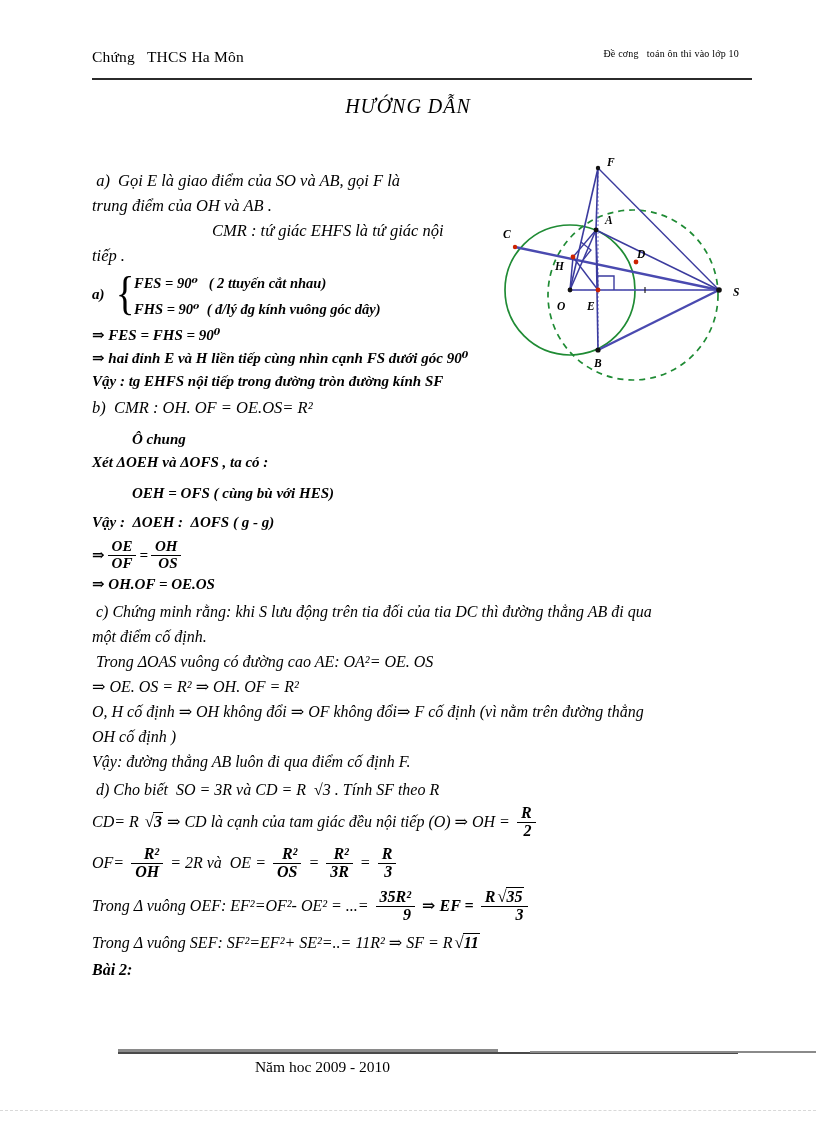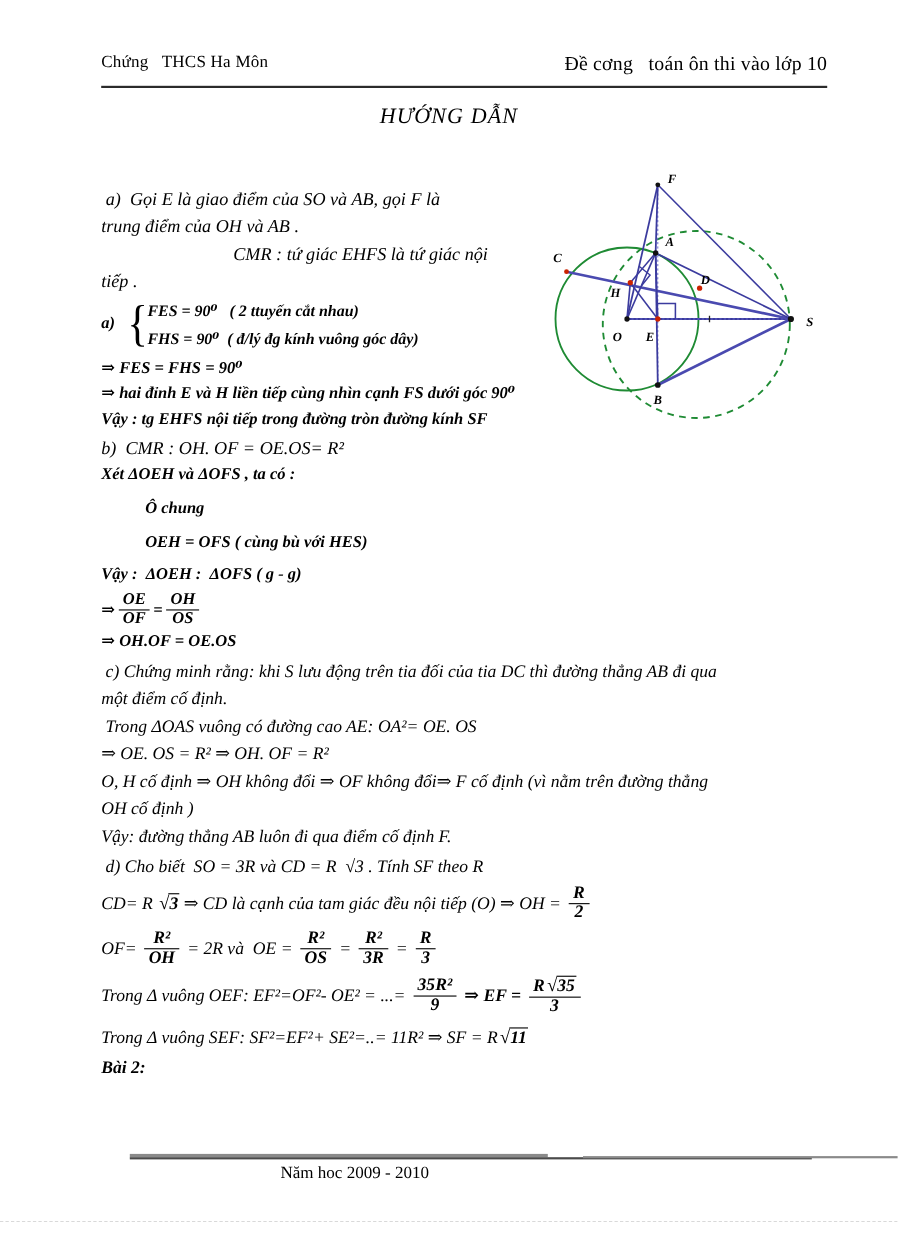--- a/index.html
+++ b/index.html
@@ -15,22 +15,22 @@
 
   
   .header{
     position:absolute;left:92px;top:48px;width:660px;height:34px;
   }
   .hdr-left{
     position:absolute;left:0;top:0;
     font-size:15.5px;letter-spacing:.2px;white-space:pre;
   }
   .hdr-right{
-    position:absolute;right:0;top:0;
-    font-size:18px;letter-spacing:.2px;white-space:pre;
+    position:absolute;right:13px;top:0;
+    font-size:10px;letter-spacing:.2px;white-space:pre;
   }
   .hdr-rule{
     position:absolute;left:92px;top:78px;width:660px;height:0;
     border-top:2.2px solid #2b2b2b;
   }
 
   
   .doc-title{
     position:absolute;left:0;top:95px;width:816px;
     text-align:center;
@@ -50,21 +50,21 @@
   .bold{
     font-weight:bold;font-style:italic;
     font-size:15px;line-height:23px;white-space:pre;
   }
   .indent2{padding-left:40px;}
   .indent3{padding-left:120px;}
 
   
   .frac{
     display:inline-block;vertical-align:middle;
-    text-align:center;line-height:1.05;
+    text-align:right;line-height:1.05;
     margin:0 3px;position:relative;top:-1px;
   }
   .frac .num{display:block;padding:0 4px;border-bottom:1.6px solid #000;}
   .frac .den{display:block;padding:0 4px;}
 
   
   .sqrt{display:inline-block;position:relative;padding-left:2px;}
   .sqrt>.rad{font-size:1.05em;}
   .sqrt>.val{border-top:1.4px solid #000;padding:0 1px 0 1px;margin-left:-1px;}
 
@@ -205,22 +205,22 @@
         <div>FES = 90⁰   ( 2 ttuyến cắt nhau)</div>
         <div>FHS = 90⁰  ( đ/lý đg kính vuông góc dây)</div>
       </div>
     </div>
 
     <div class="bold">⇒ FES = FHS = 90⁰</div>
     <div class="bold">⇒ hai đỉnh E và H liền tiếp cùng nhìn cạnh FS dưới góc 90⁰</div>
     <div class="bold">Vậy : tg EHFS nội tiếp trong đường tròn đường kính SF</div>
 
     <div class="ln" style="margin-top:2px">b)  CMR : OH. OF = OE.OS= R²</div>
+    <div class="bold indent2" style="margin-top:8px">Ô chung</div>
     <div class="bold">Xét ΔOEH và ΔOFS , ta có :</div>
-    <div class="bold indent2" style="margin-top:8px">Ô chung</div>
     <div class="bold indent2" style="margin-top:8px">OEH = OFS ( cùng bù với HES)</div>
     <div class="bold" style="margin-top:6px">Vậy :  ΔOEH :  ΔOFS ( g - g)</div>
 
     <div class="bold" style="margin-top:4px;line-height:34px"><span>⇒</span><span class="frac"><span class="num">OE</span><span class="den">OF</span></span><span>=</span><span class="frac"><span class="num">OH</span><span class="den">OS</span></span></div>
 
     <div class="bold">⇒ OH.OF = OE.OS</div>
 
     <div class="ln wide" style="margin-top:3px"> c) Chứng minh rằng: khi S lưu động trên tia đối của tia DC thì đường thẳng AB đi qua</div>
     <div class="ln wide">một điểm cố định.</div>
     <div class="ln wide"> Trong ΔOAS vuông có đường cao AE: OA²= OE. OS</div>

